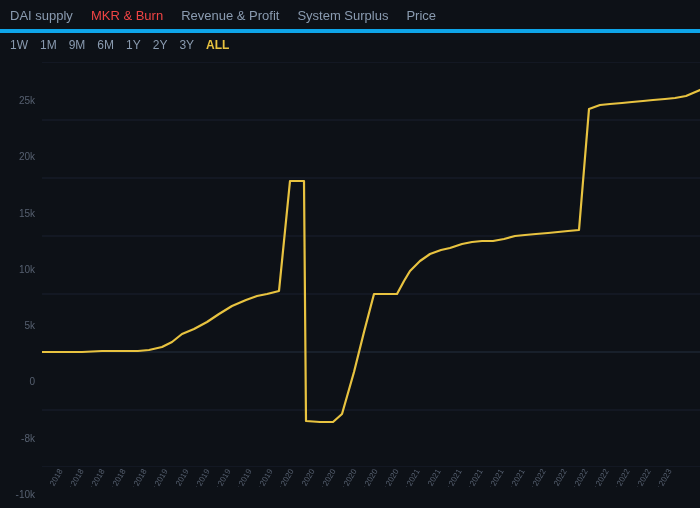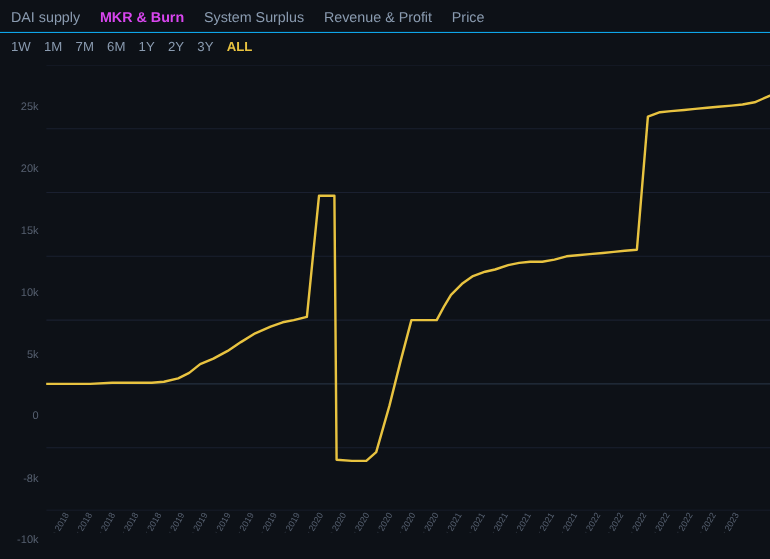--- a/index.html
+++ b/index.html
@@ -9,32 +9,32 @@
       font-family: -apple-system, BlinkMacSystemFont, 'Segoe UI', sans-serif;
       width: 700px;
       height: 508px;
       overflow: hidden;
     }
     .nav-tabs {
       display: flex;
       align-items: center;
       padding: 6px 0 4px 10px;
       gap: 18px;
-      border-bottom: 1px solid #0ea5e9;
+      border-bottom: 4px solid #0ea5e9;
     }
     .nav-tab {
       font-size: 13px;
       color: #8a9bb0;
       cursor: pointer;
       padding: 2px 0;
       white-space: nowrap;
     }
     .nav-tab.active {
-      color: #d946ef;
-      font-weight: 700;
+      color: #ef4444;
+      font-weight: 400;
     }
     .time-filters {
       display: flex;
       align-items: flex-start;
       padding: 5px 10px;
       gap: 12px;
     }
     .time-btn {
       font-size: 12px;
       color: #8a9bb0;
@@ -67,29 +67,29 @@
       text-align: right;
       padding-right: 5px;
     }
   </style>
 </head>
 <body>
 
 <div class="nav-tabs">
   <span class="nav-tab">DAI supply</span>
   <span class="nav-tab active">MKR &amp; Burn</span>
+  <span class="nav-tab">Revenue &amp; Profit</span>
   <span class="nav-tab">System Surplus</span>
-  <span class="nav-tab">Revenue &amp; Profit</span>
   <span class="nav-tab">Price</span>
 </div>
 
 <div class="time-filters">
   <span class="time-btn">1W</span>
   <span class="time-btn">1M</span>
-  <span class="time-btn">7M</span>
+  <span class="time-btn">9M</span>
   <span class="time-btn">6M</span>
   <span class="time-btn">1Y</span>
   <span class="time-btn">2Y</span>
   <span class="time-btn">3Y</span>
   <span class="time-btn active">ALL</span>
 </div>
 
 <div class="chart-area">
 
   <div class="y-axis">

